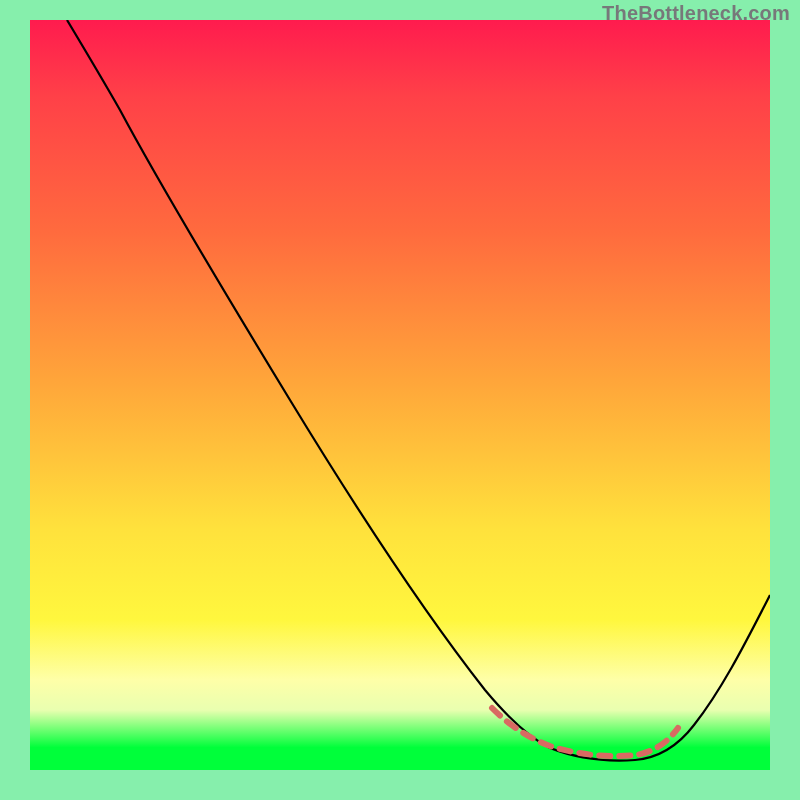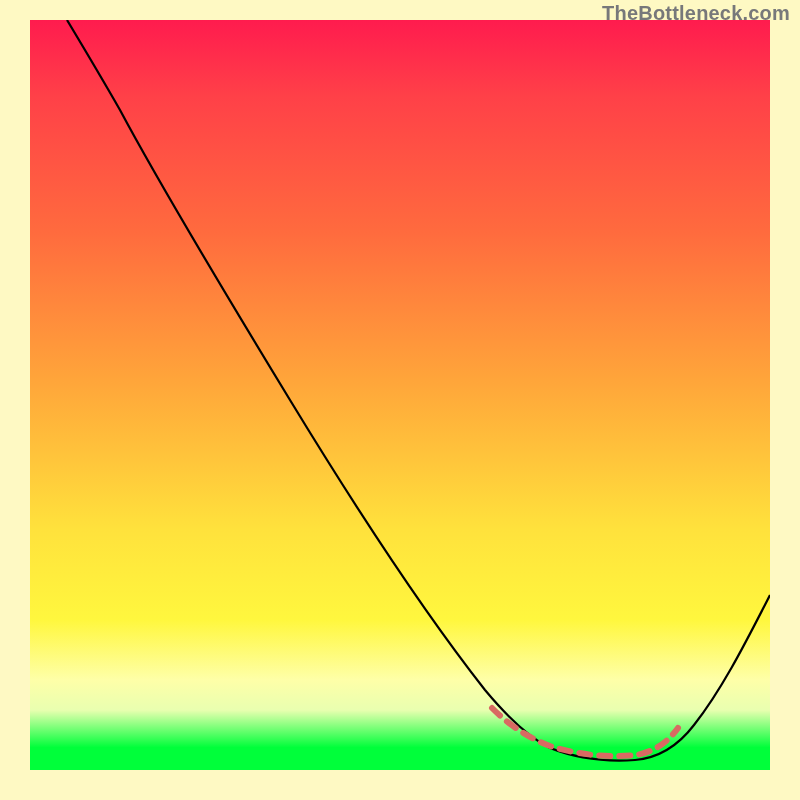--- a/index.html
+++ b/index.html
@@ -9,21 +9,21 @@
     height: 800px;
     background: #000000;
     overflow: hidden;
   }
   .frame {
     position: absolute;
     left: 0;
     top: 0;
     width: 800px;
     height: 800px;
-    background: #fef9c3;
+    background: #86efac;
     text-decoration: underline;
   }
   .plot {
     position: absolute;
     
     left: 30px;
     top: 20px;
     width: 740px;   
     height: 750px;  
     

